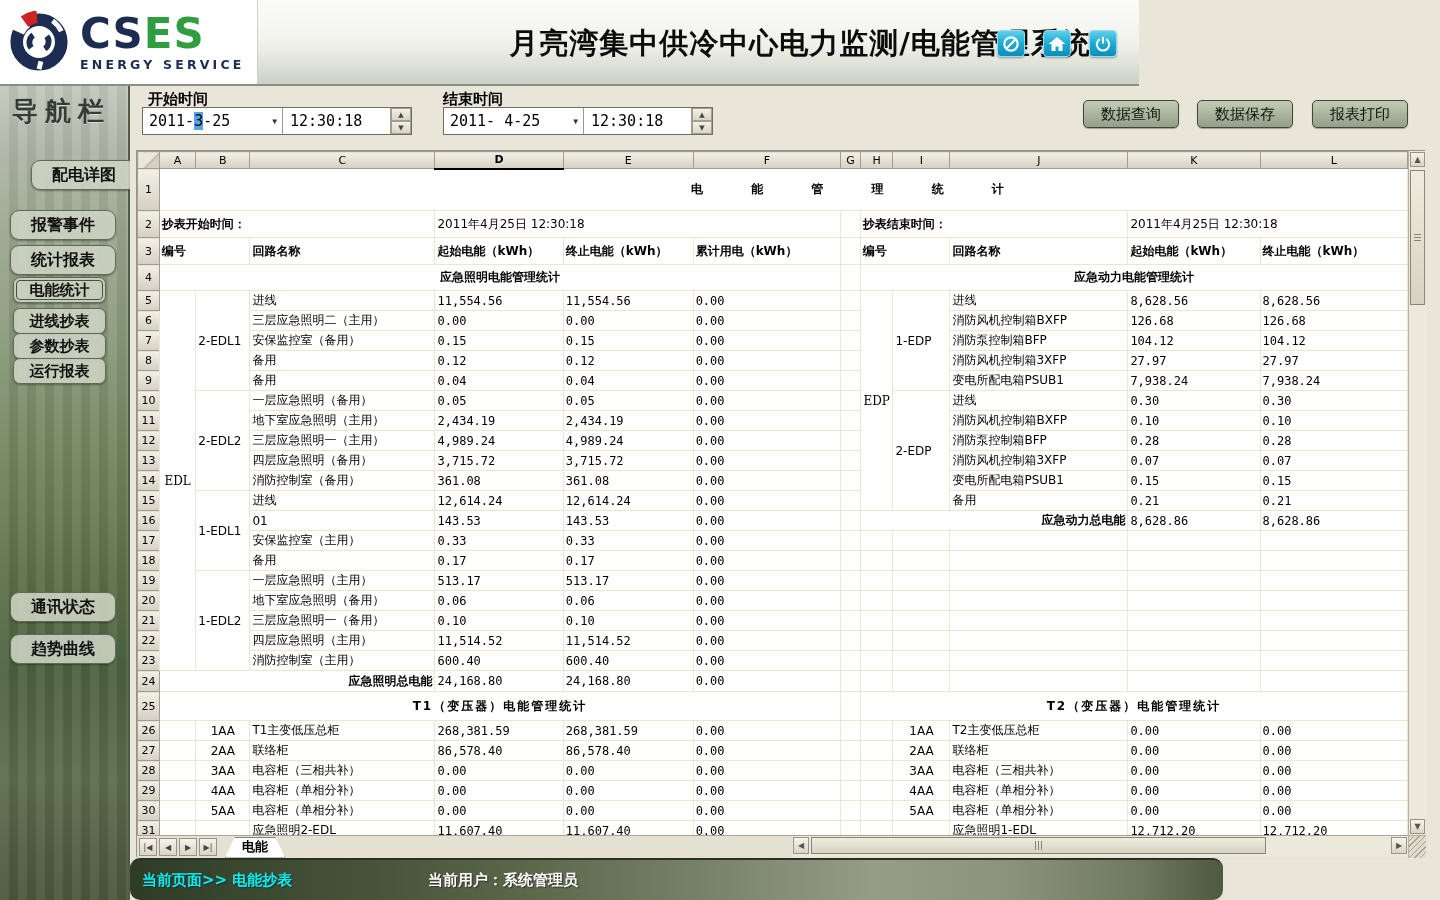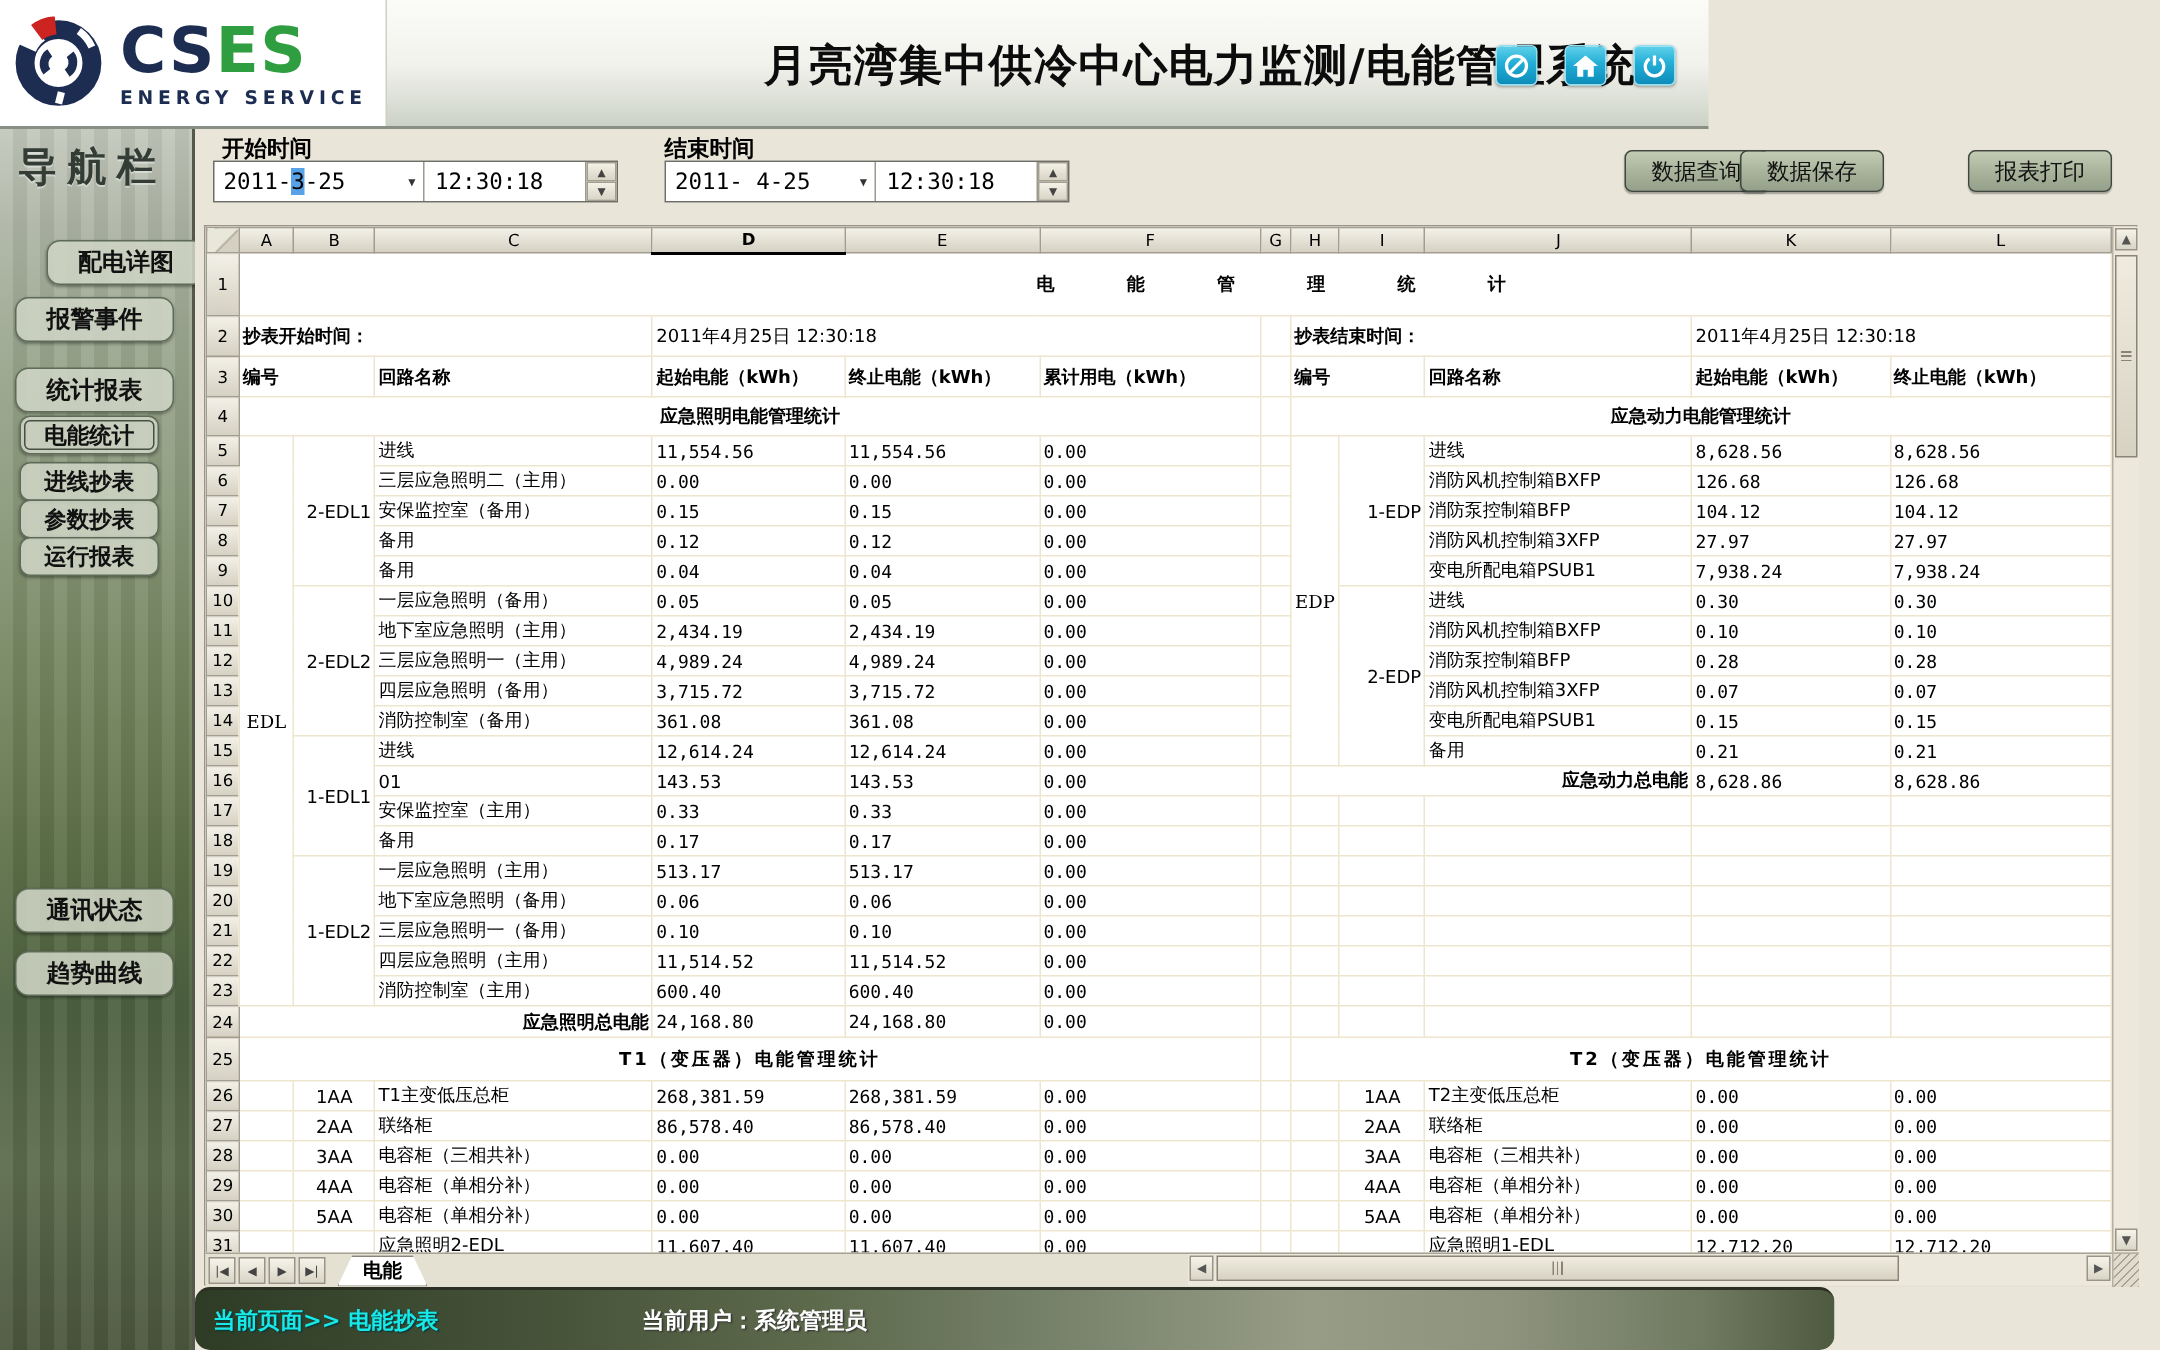--- a/index.html
+++ b/index.html
@@ -80,21 +80,21 @@
   td.title1{font-size:26px;font-weight:bold;text-align:center;letter-spacing:22px;
     text-indent:150px;font-family:"DejaVu Serif",serif}
   td.lbl2{font-size:16px;font-weight:bold;padding-left:5px}
   td.date2{font-size:15px;padding-left:5px}
   td.hdr3{font-size:14px;font-weight:bold;padding-left:4px}
   td.sec{font-size:15px;font-weight:bold;text-align:center}
   td.tot{font-size:15px;font-weight:bold;text-align:right}
   td.ttitle{font-size:17px;font-weight:bold;text-align:center;letter-spacing:2px}
   td.name{padding-left:4px}
   td.code{text-align:center}
-  td.grp{text-align:right}
+  td.grp{text-align:left}
   td.sup{text-align:center;font-size:15px;font-family:"DejaVu Serif",serif}
   td.vb{font-family:"DejaVu Sans Mono",monospace;color:#2626b0;padding-left:5px}
   td.vg{font-family:"DejaVu Sans Mono",monospace;color:#168016;padding-left:5px}
 
   
   .vscroll{position:absolute;left:1271px;top:0;width:18px;height:684px;background:#ece9dc;
     border-left:1px solid #b5b0a0}
   .sbtn{position:absolute;background:linear-gradient(#f6f3ea,#d9d5c6);border:1px solid #9a9488;
     display:flex;align-items:center;justify-content:center;font-size:8px;color:#555;cursor:pointer}
   .vthumb{position:absolute;left:1px;top:19px;width:15px;height:135px;cursor:grab;
@@ -170,21 +170,21 @@
             <path d="M8 6.2 a7.4 7.4 0 1 0 8 0"></path>
         </svg>
       </div>
     </div>
   </div>
 
   <div class="sidebar">
     <div class="nav-title">导航栏</div>
     <div id="sb-buttons">
         <div class="sb-btn sb-main" style="top: 74px; margin-left: 21px;">配电详图</div>
-        <div class="sb-btn sb-main" style="top: 112px; text-align: center;">报警事件</div>
+        <div class="sb-btn sb-main" style="top: 124px; text-align: center;">报警事件</div>
         <div class="sb-btn sb-main" style="top: 159px;">统计报表</div>
         <div class="sb-btn sb-sub active" style="top: 191px;">电能统计</div>
         <div class="sb-btn sb-sub" style="top: 222px;">进线抄表</div>
         <div class="sb-btn sb-sub" style="top: 247px;">参数抄表</div>
         <div class="sb-btn sb-sub" style="top: 272px;">运行报表</div>
         <div class="sb-btn sb-main" style="top: 506px;">通讯状态</div>
         <div class="sb-btn sb-main" style="top: 548px;">趋势曲线</div>
       </div>
   </div>
 
@@ -209,21 +209,21 @@
         <span>2011- 4-25</span>
         <span class="drop">▼</span>
       </div>
       <div class="tfield">12:30:18</div>
       <div class="spin">
         <div>▲</div>
         <div>▼</div>
       </div>
     </div>
     <div class="abtn" style="left:953px">数据查询</div>
-    <div class="abtn" style="left:1030px">数据保存</div>
+    <div class="abtn" style="left:1067px">数据保存</div>
     <div class="abtn" style="left:1182px">报表打印</div>
 
     <div class="sheet-wrap">
       <div class="grid-viewport">
         <table class="grid" id="grid-table">
             <colgroup>
               <col style="width: 24px;">
               <col style="width: 38px;">
               <col style="width: 56px;">
               <col style="width: 200px;">

